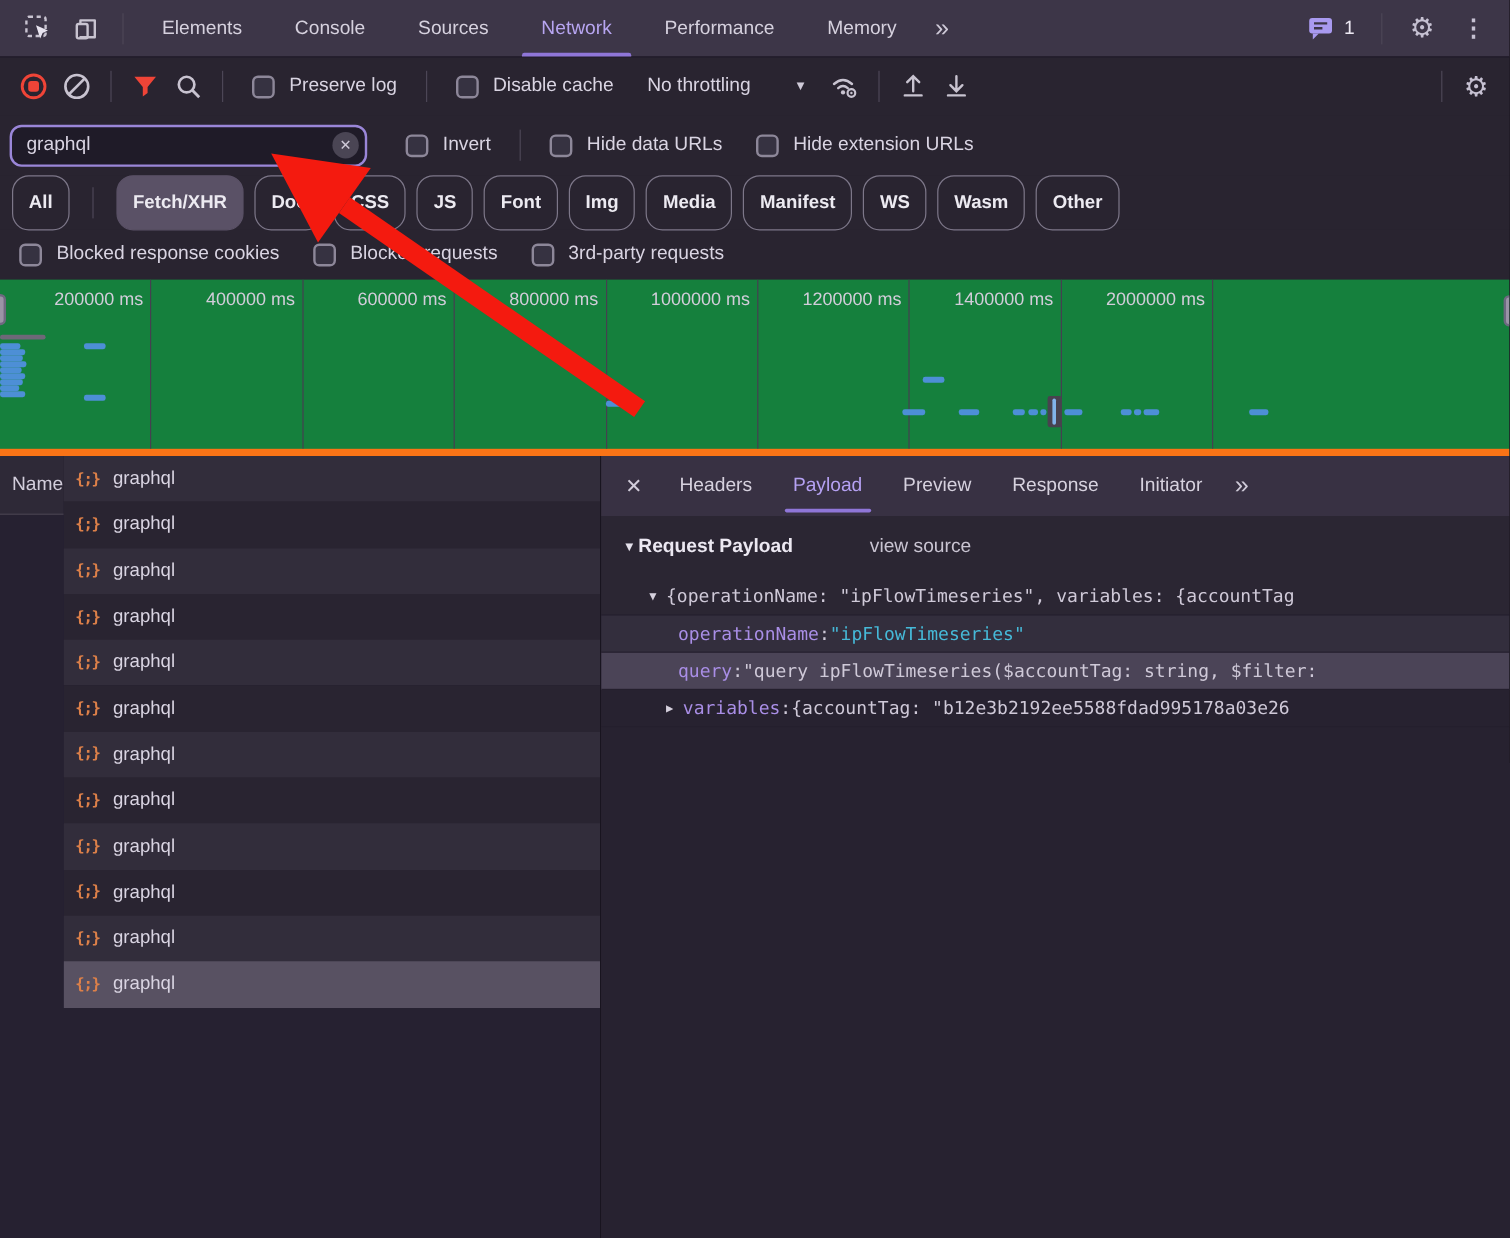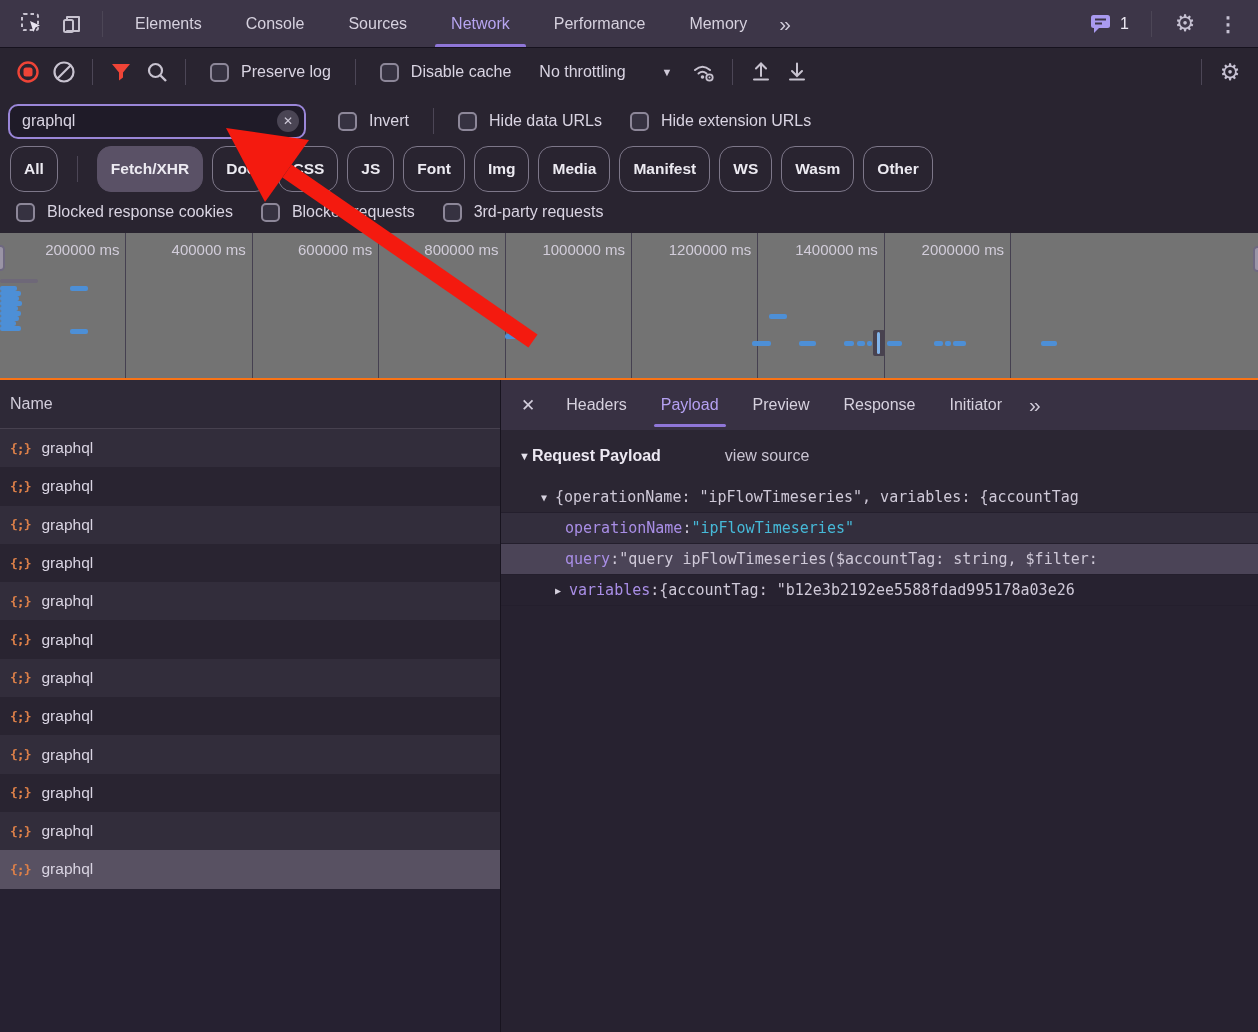--- a/index.html
+++ b/index.html
@@ -45,30 +45,30 @@
   
   .chips-row{height:45px;display:flex;align-items:center;padding:0 10px;background:#292430;gap:9px;}
   .chip{height:46px;display:flex;align-items:center;padding:0 13px;border:1.5px solid #7d7789;border-radius:14px;
       font-size:15.5px;font-weight:600;color:#eceaf1;white-space:nowrap;cursor:pointer;}
   .chip.sel{background:#5a5166;border-color:#5a5166;}
 
   
   .blocked-row{height:42px;display:flex;align-items:center;padding:0 2px;background:#292430;}
 
   
-  .overview{position:relative;height:147px;background:#737373;border-bottom:2px solid #f97316;overflow:hidden;}
+  .overview{position:relative;height:147px;background:#15803d;border-bottom:6px solid #f97316;overflow:hidden;}
   .ov-cols{position:absolute;inset:0;display:flex;}
   .ov-col{width:126.4px;flex:none;border-right:1px solid #454050;display:flex;justify-content:flex-end;}
   .ov-label{font-size:15px;color:#d2cdda;padding:8px 6px 0 0;white-space:nowrap;}
   .ov-bar{position:absolute;border-radius:2px;}
   .ov-grip{position:absolute;width:9px;height:26px;border-radius:5px;background:#9a94a6;border:2px solid #6e6880;}
 
   
   .main{display:flex;height:652px;}
-  .left-panel{width:501px;flex:none;border-right:1px solid #18141f;display:flex;flex-direction:column;background:#262131;}
+  .left-panel{width:501px;flex:none;border-right:1px solid #18141f;display:flex;background:#262131;}
   .list-header{height:49px;flex:none;background:#2e2937;border-bottom:1px solid #47414f;display:flex;align-items:center;padding-left:10px;
       font-size:16px;color:#d2cddb;}
   .req-rows{flex:1;display:flex;flex-direction:column;overflow:hidden;}
   .req-row{height:38.3px;flex:none;display:flex;align-items:center;padding-left:10px;gap:11px;cursor:pointer;}
   .req-row.odd{background:#322d3b;}
   .req-row.even{background:#292431;}
   .req-row.sel{background:#585162;}
   .req-icon{font-family:"DejaVu Sans Mono",monospace;font-size:13px;font-weight:bold;color:#dd8049;letter-spacing:-1px;}
   .req-name{font-size:15.5px;color:#d9d4e2;}
 

